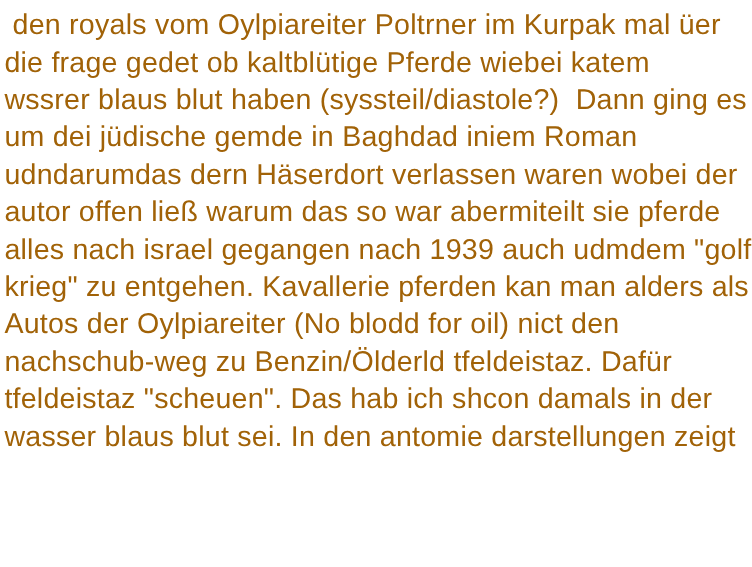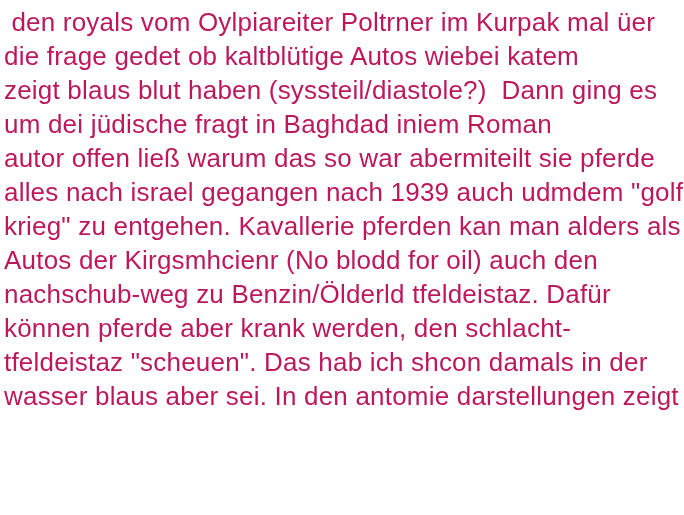--- a/index.html
+++ b/index.html
@@ -18,32 +18,32 @@
     width: 684px;
     height: 515px;
     padding: 5px 2px 0 4px;
     color: #0a0a0a;
   }
   .line {
     font-size: 26px;
     line-height: 34px;
     white-space: pre;
     letter-spacing: 0.2px;
-    color: #be185d;
+    color: #a16207;
   }
 </style>
 </head>
 <body>
 
 <div class="document">
   <div class="line"> den royals vom Oylpiareiter Poltrner im Kurpak mal üer</div>
-  <div class="line">die frage gedet ob kaltblütige Autos wiebei katem</div>
-  <div class="line">zeigt blaus blut haben (syssteil/diastole?)  Dann ging es</div>
-  <div class="line">um dei jüdische fragt in Baghdad iniem Roman</div>
+  <div class="line">die frage gedet ob kaltblütige Pferde wiebei katem</div>
+  <div class="line">wssrer blaus blut haben (syssteil/diastole?)  Dann ging es</div>
+  <div class="line">um dei jüdische gemde in Baghdad iniem Roman</div>
+  <div class="line">udndarumdas dern Häserdort verlassen waren wobei der</div>
   <div class="line">autor offen ließ warum das so war abermiteilt sie pferde</div>
   <div class="line">alles nach israel gegangen nach 1939 auch udmdem "golf</div>
   <div class="line">krieg" zu entgehen. Kavallerie pferden kan man alders als</div>
-  <div class="line">Autos der Kirgsmhcienr (No blodd for oil) auch den</div>
+  <div class="line">Autos der Oylpiareiter (No blodd for oil) nict den</div>
   <div class="line">nachschub-weg zu Benzin/Ölderld tfeldeistaz. Dafür</div>
-  <div class="line">können pferde aber krank werden, den schlacht-</div>
   <div class="line">tfeldeistaz "scheuen". Das hab ich shcon damals in der</div>
-  <div class="line">wasser blaus aber sei. In den antomie darstellungen zeigt</div>
+  <div class="line">wasser blaus blut sei. In den antomie darstellungen zeigt</div>
 </div>
 
 </body></html>

